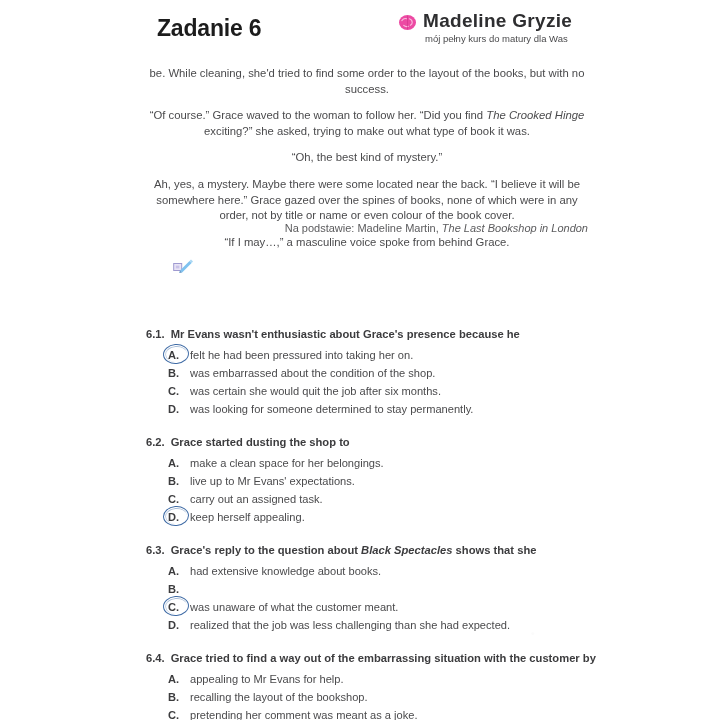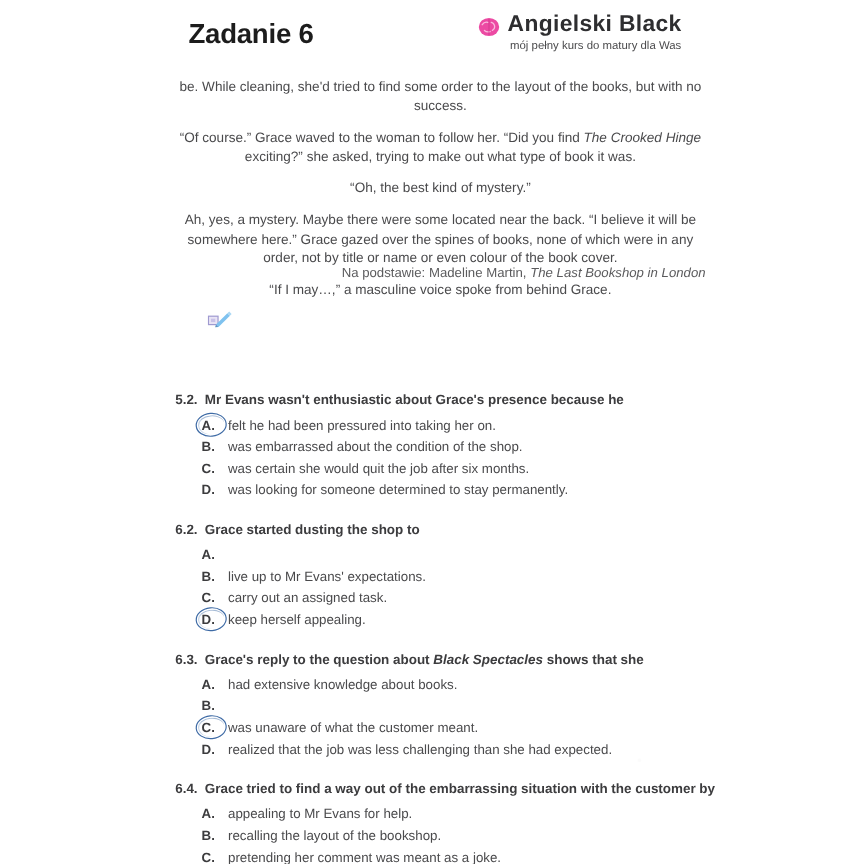--- a/index.html
+++ b/index.html
@@ -205,21 +205,21 @@
 
     <div class="brand">
       <div class="brand-row">
         <span class="brand-icon">
           <svg viewBox="0 0 20 18" width="19" height="17" aria-hidden="true">
             <ellipse cx="10" cy="9" rx="9" ry="8" fill="#ec4aa3"></ellipse>
             <path d="M4 7q2-3 5-2M6 12q2 2 5 1M12 5q3 1 3 4M13 12q2-1 2-3" stroke="#f9b8dc" stroke-width="1.2" fill="none" stroke-linecap="round"></path>
             <path d="M10 2v14" stroke="#c92f84" stroke-width="0.9" fill="none" opacity="0.6"></path>
           </svg>
         </span>
-        <span class="brand-name">Angielski Black</span>
+        <span class="brand-name">Madeline Gryzie</span>
       </div>
       <div class="brand-sub">mój pełny kurs do matury dla Was</div>
     </div>
   </div>
 
   <div class="passage" id="passage">
       <p>be. While cleaning, she'd tried to find some order to the layout of the books, but with no success.</p>
       <p>“Of course.” Grace waved to the woman to follow her. “Did you find <em>The Crooked Hinge</em> exciting?” she asked, trying to make out what type of book it was.</p>
       <p>“Oh, the best kind of mystery.”</p>
       <p>Ah, yes, a mystery. Maybe there were some located near the back. “I believe it will be somewhere here.” Grace gazed over the spines of books, none of which were in any order, not by title or name or even colour of the book cover.</p>
@@ -235,21 +235,21 @@
         <path d="M7 11.5 L16.5 2 L18.6 4.1 L9.1 13.6 Z" fill="#7fc2ef"></path>
         <path d="M16.5 2 L18 0.6 L20 2.6 L18.6 4.1 Z" fill="#aad8f4"></path>
         <path d="M7 11.5 L9.1 13.6 L6.2 14 Z" fill="#5a93c4"></path>
       </svg>
     </span>
   </div>
 
   <div class="questions" id="questions">
       <div class="question-block">
         <div class="q-stem">
-          <span class="q-num">5.2.</span>
+          <span class="q-num">6.1.</span>
           <span class="q-text">Mr Evans wasn't enthusiastic about Grace's presence because he</span>
         </div>
         <ul class="options">
           <li class="option">
             <span class="opt-letter"><span>A.</span><span class="ring"></span></span>
             <span class="opt-text">felt he had been pressured into taking her on.</span>
           </li>
           <li class="option">
             <span class="opt-letter"><span>B.</span></span>
             <span class="opt-text">was embarrassed about the condition of the shop.</span>
@@ -265,20 +265,21 @@
         </ul>
       </div>
       <div class="question-block">
         <div class="q-stem">
           <span class="q-num">6.2.</span>
           <span class="q-text">Grace started dusting the shop to</span>
         </div>
         <ul class="options">
           <li class="option">
             <span class="opt-letter"><span>A.</span></span>
+            <span class="opt-text">make a clean space for her belongings.</span>
           </li>
           <li class="option">
             <span class="opt-letter"><span>B.</span></span>
             <span class="opt-text">live up to Mr Evans' expectations.</span>
           </li>
           <li class="option">
             <span class="opt-letter"><span>C.</span></span>
             <span class="opt-text">carry out an assigned task.</span>
           </li>
           <li class="option">

